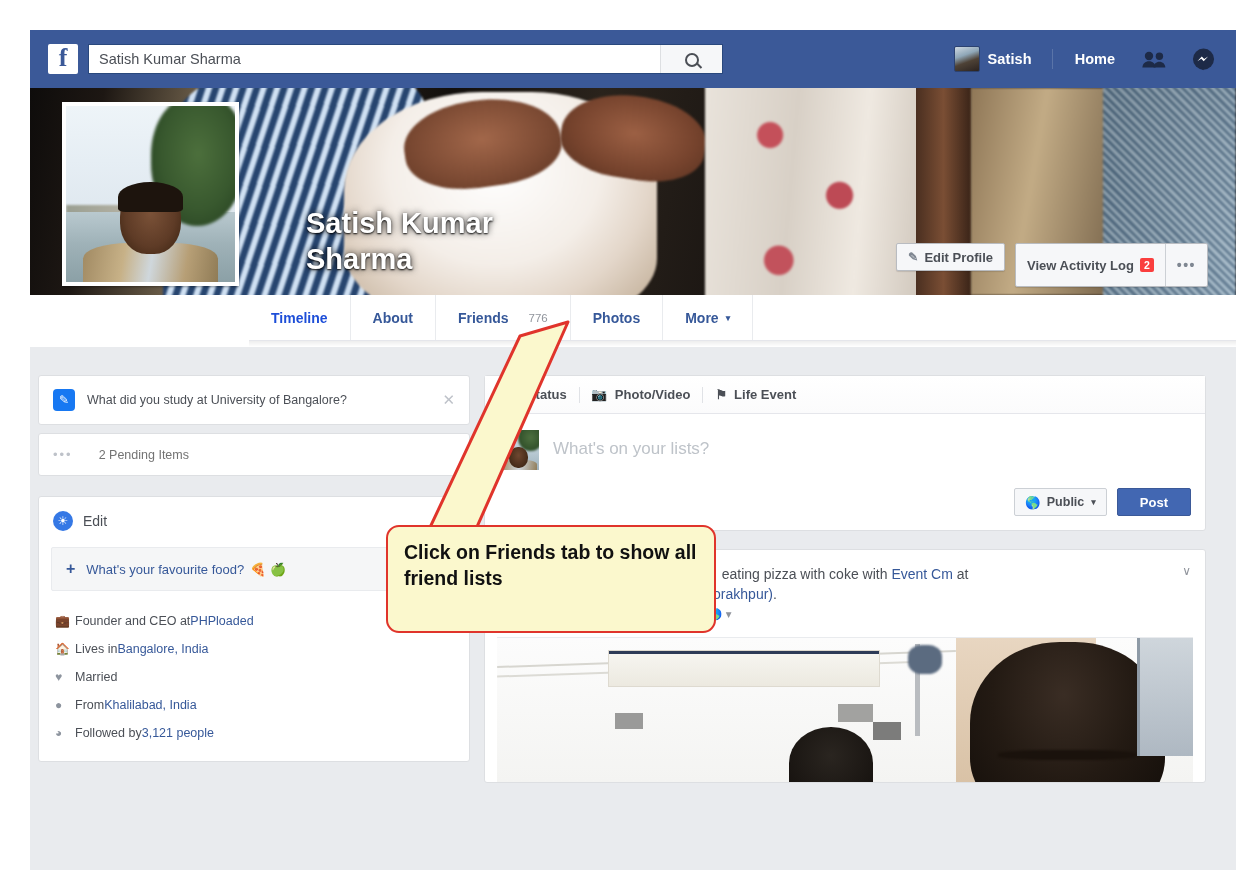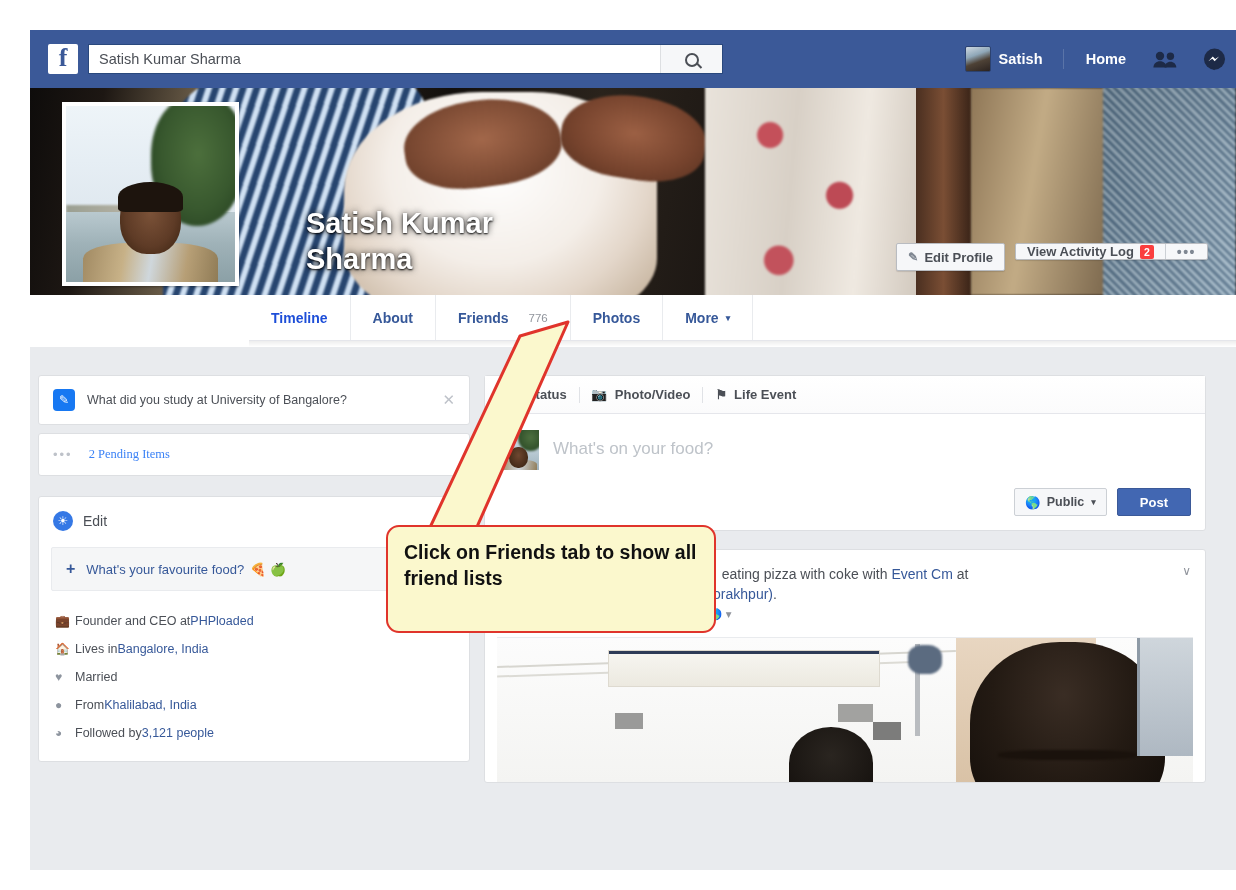--- a/index.html
+++ b/index.html
@@ -49,21 +49,21 @@
     content: ""; position: absolute; left: 0; top: 0;
     width: 10px; height: 10px; border: 2px solid #4b4f56; border-radius: 50%;
   }
   .mag::after {
     content: ""; position: absolute; right: -2px; bottom: -3px;
     width: 2px; height: 7px; background: #4b4f56;
     transform: rotate(-45deg);
   }
   .topbar-right {
     margin-left: auto; display: flex; align-items: center;
-    height: 100%; padding-right: 1px; gap: 8px; justify-content: space-between;
+    height: 100%; padding-right: 12px; gap: 8px; justify-content: space-between;
   }
   .me-chip { display: flex; align-items: center; cursor: pointer; padding: 0 8px; }
   .me-thumb {
     width: 26px; height: 26px; border-radius: 2px;
     background: linear-gradient(160deg,#cfd9e2 0%,#8fa7b8 35%,#4e4236 60%,#2b2320 100%);
     border: 1px solid #2c4270;
   }
   .me-name {
     color: #fff; font-size: 14.5px; font-weight: bold;
     margin-left: 8px; letter-spacing: .1px;
@@ -149,21 +149,21 @@
     position: absolute; right: 28px; top: 243px;
     display: flex; align-items: stretch; gap: 10px; z-index: 7;
   }
   .btn-white {
     background: #f6f7f9; border: 1px solid #b9bcc1; border-radius: 2px;
     height: 28px; display: flex; align-items: center; padding: 0 11px;
     font-size: 13px; font-weight: bold; color: #4b4f56; cursor: pointer;
     box-shadow: 0 1px 1px rgba(0,0,0,.12);
   }
   .btn-group { display:flex; background:#f6f7f9; border:1px solid #b9bcc1; border-radius:2px;
-    box-shadow: 0 1px 1px rgba(0,0,0,.12); height:17px; }
+    box-shadow: 0 1px 1px rgba(0,0,0,.12); height:44px; }
   .btn-group > div { display:flex; align-items:center; padding:0 11px; font-size:13px;
     font-weight:bold; color:#4b4f56; cursor:pointer; }
   .btn-group .divider { padding:0; width:1px; background:#ccd0d5; }
   .pencil-ico { margin-right:6px; font-size:12px; color:#7f8792; transform: rotate(-2deg); }
   .badge-red {
     background: #fa3e3e; color: #fff; font-size: 10.5px; font-weight: bold;
     border-radius: 2px; padding: 1px 4px; margin-left: 6px; line-height: 12px;
   }
   .dots { letter-spacing: 1.5px; color:#7f8792; font-size:14px; }
 
@@ -201,21 +201,21 @@
   .suggest-ico {
     width: 22px; height: 22px; border-radius: 4px; background:#1778f2;
     color:#fff; font-size:12px; display:flex; align-items:center; justify-content:center;
     flex: none;
   }
   .suggest-txt { flex:1; margin-left:12px; font-size:12.5px; color:#4b4f56; }
   .suggest-x { color:#bec2c9; font-size:15px; cursor:pointer; }
 
   .pending-card { display:flex; align-items:center; padding:13px 14px; margin-top:8px; }
   .pending-dots { color:#bec2c9; letter-spacing:2px; font-size:13px; }
-  .pending-txt { margin-left:16px; font-size:12.5px; color:#3b82f6;font-family:Liberation Serif, serif; }
+  .pending-txt { margin-left:26px; font-size:12.5px; color:#737373; }
 
   .intro-card { margin-top: 20px; }
   .intro-head { display:flex; align-items:center; padding:14px 14px 12px; }
   .globe-ico {
     width:20px; height:20px; border-radius:50%; background:#3578e5; color:#fff;
     font-size:12px; display:flex; align-items:center; justify-content:center;
   }
   .intro-title { margin-left:10px; font-size:14px; color:#4b4f56; }
   .fav-row {
     margin: 4px 12px 0; background:#f5f6f7; border:1px solid #e9ebee;
@@ -489,21 +489,21 @@
           <span class="gl">⚑</span>
           <span>Life Event</span>
         </div>
       </div>
       <div class="composer-body">
         <div class="composer-ava">
           <div class="ca-tree"></div>
             <div class="ca-body"></div>
             <div class="ca-head"></div>
         </div>
-        <div class="composer-ph">What's on your food?</div>
+        <div class="composer-ph">What's on your lists?</div>
       </div>
       <div class="composer-foot">
         <div class="privacy-btn">
           <span class="gl">🌎</span>
           <span>Public</span>
           <span class="caret">▾</span>
         </div>
         <div class="post-btn">
           <span>Post</span>
         </div>

